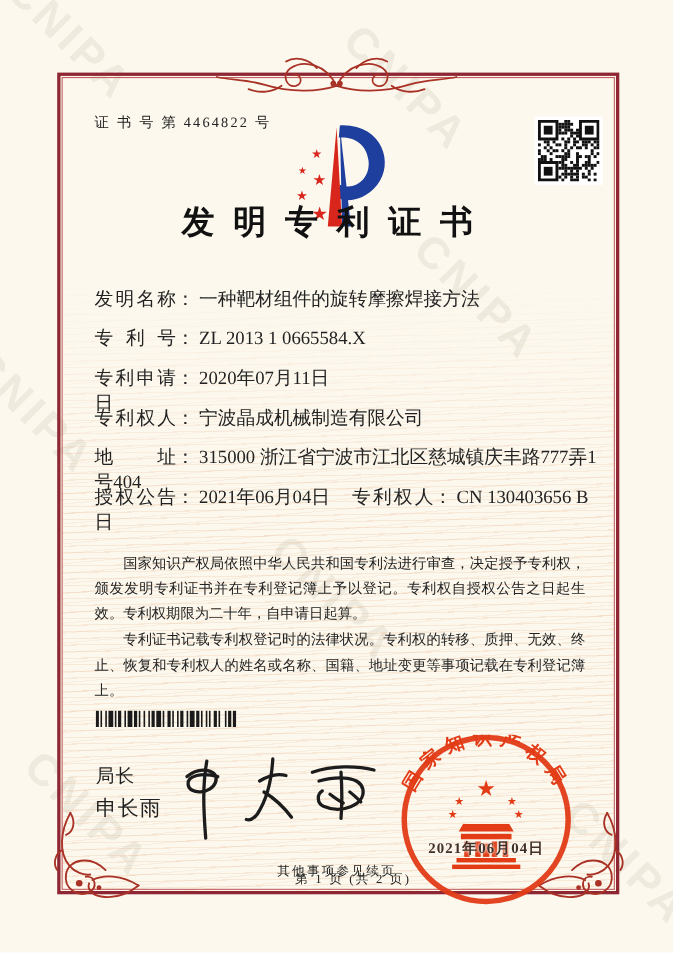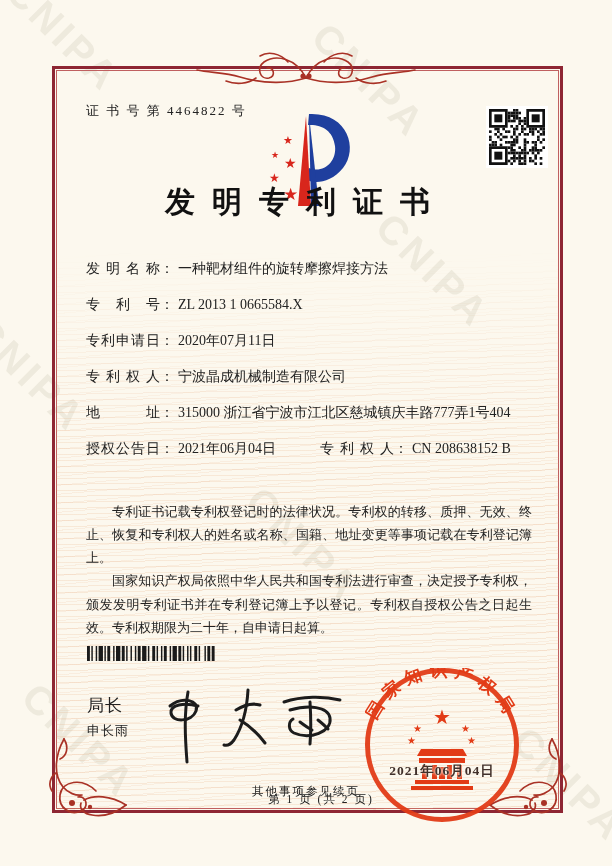--- a/index.html
+++ b/index.html
@@ -33,33 +33,33 @@
     pointer-events:none;
   }
   .cert-no { position:absolute; left:86px; top:102px; font-size:13px; letter-spacing:2px; }
   .logo { position:absolute; left:243px; top:110px; }
   .qr { position:absolute; left:486px; top:106px; width:62px; height:62px; background:#fff; padding:3px; }
   .title {
     position:absolute; left:0; right:0; top:182px; text-align:center;
     font-size:30px; font-weight:bold; letter-spacing:17px; 
     color:#111;
   }
-  .fields { position:absolute; left:86px; top:260px; width:460px; font-size:14px; }
+  .fields { position:absolute; left:86px; top:260px; width:460px; font-size:17px; }
   .frow { position:relative; height:36px; }
   .flabel {
     display:inline-block; width:74px; text-align:justify; text-align-last:justify;
     text-justify:inter-ideograph; vertical-align:top;
   }
   .fval { margin-left:4px; }
   .frow .second { position:absolute; left:234px; top:0; }
   .paras { position:absolute; left:86px; top:500px; width:446px; font-size:13px; line-height:1.78; text-align:justify; }
   .paras p { margin:0; text-indent:2em; }
   .barcode { position:absolute; left:87px; top:646px; }
   .signer-title { position:absolute; left:87px; top:694px; font-size:17px; letter-spacing:1px; }
-  .signer-name  { position:absolute; left:87px; top:722px; font-size:13px; letter-spacing:1px; }
+  .signer-name  { position:absolute; left:87px; top:722px; font-size:19px; letter-spacing:1px; }
   .signature { position:absolute; left:152px; top:678px; }
   .seal { position:absolute; left:365px; top:668px; width:154px; height:154px; }
   .seal-ring { position:absolute; inset:0; border:5px solid #e23b16; border-radius:50%; opacity:0.95; }
   .seal svg { position:absolute; inset:0; }
   .seal-date {
     position:absolute; left:352px; top:762px; width:180px; text-align:center;
     font-size:13.5px; font-weight:bold; color:#41302a; letter-spacing:1px;
     text-shadow:0 0 3px #fcf8ee, 0 0 2px #fcf8ee; z-index:5;
   }
   .page-no { position:absolute; left:0; right:0; top:792px; text-align:center; font-size:11.5px; letter-spacing:2px;padding-left:30px; }
@@ -299,27 +299,27 @@
       <span class="flabel">专利申请日</span><span>：</span><span class="fval">2020年07月11日</span>
     </div>
     <div class="frow">
       <span class="flabel">专利权人</span><span>：</span><span class="fval">宁波晶成机械制造有限公司</span>
     </div>
     <div class="frow">
       <span class="flabel">地址</span><span>：</span><span class="fval">315000 浙江省宁波市江北区慈城镇庆丰路777弄1号404</span>
     </div>
     <div class="frow">
       <span><span class="flabel">授权公告日</span><span>：</span><span class="fval">2021年06月04日</span></span>
-      <span class="second"><span class="flabel">专利权人</span><span>：</span><span class="fval">CN 208638152 B</span></span>
+      <span class="second"><span class="flabel">专利权人</span><span>：</span><span class="fval">CN 130403656 B</span></span>
     </div>
   </div>
 
   <div class="paras">
+    <p>国家知识产权局依照中华人民共和国专利法进行审查，决定授予专利权，颁发发明专利证书并在专利登记簿上予以登记。专利权自授权公告之日起生效。专利权期限为二十年，自申请日起算。</p>
     <p>专利证书记载专利权登记时的法律状况。专利权的转移、质押、无效、终止、恢复和专利权人的姓名或名称、国籍、地址变更等事项记载在专利登记簿上。</p>
-    <p>国家知识产权局依照中华人民共和国专利法进行审查，决定授予专利权，颁发发明专利证书并在专利登记簿上予以登记。专利权自授权公告之日起生效。专利权期限为二十年，自申请日起算。</p>
   </div>
 
   <svg class="barcode" id="bcsvg" width="156" height="15" viewBox="0 0 156 15">
       <rect x="0" y="0" width="2.9" height="15" fill="#1a1a1a"></rect>
       <rect x="4.35" y="0" width="1.45" height="15" fill="#1a1a1a"></rect>
       <rect x="8.7" y="0" width="1.45" height="15" fill="#1a1a1a"></rect>
       <rect x="11.599999999999998" y="0" width="4.35" height="15" fill="#1a1a1a"></rect>
       <rect x="17.4" y="0" width="1.45" height="15" fill="#1a1a1a"></rect>
       <rect x="20.299999999999997" y="0" width="2.9" height="15" fill="#1a1a1a"></rect>
       <rect x="26.099999999999994" y="0" width="1.45" height="15" fill="#1a1a1a"></rect>

